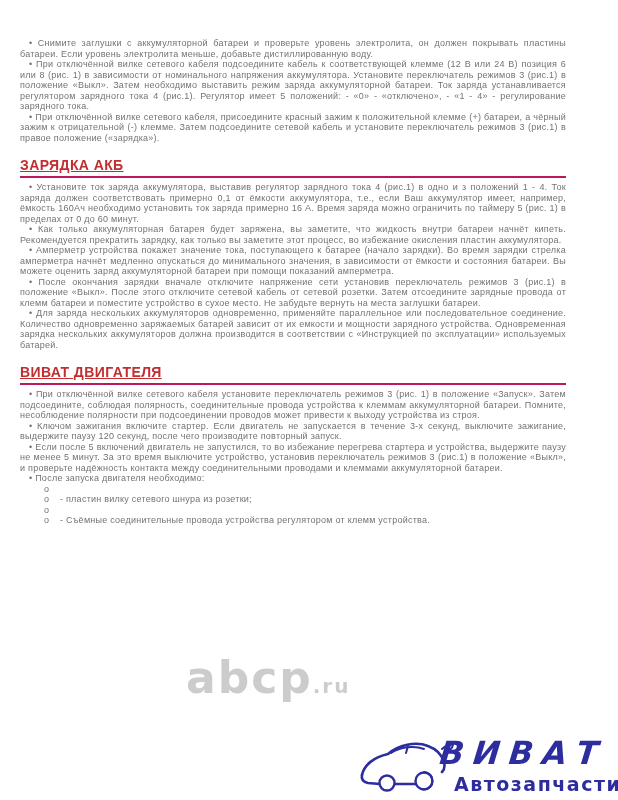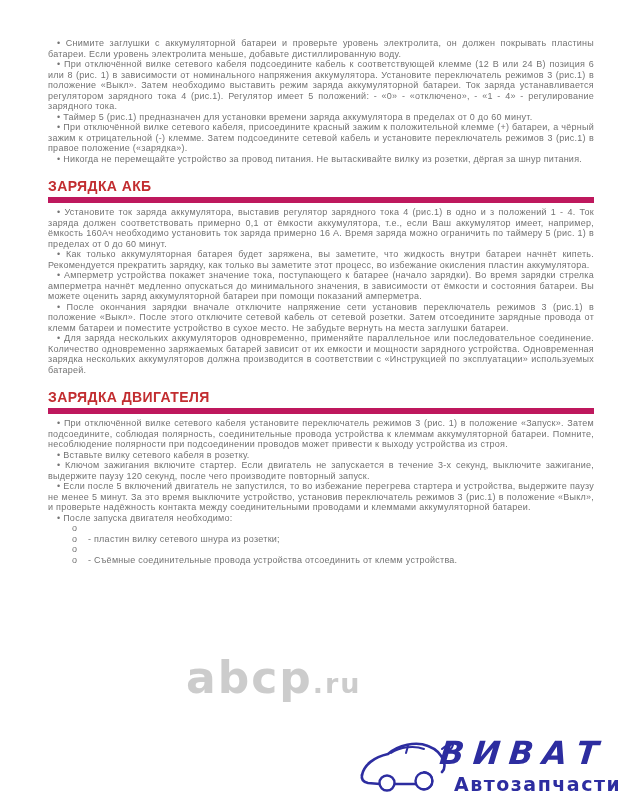--- a/index.html
+++ b/index.html
@@ -7,42 +7,43 @@
   .page {
     position: relative;
     width: 618px;
     height: 800px;
     background: #ffffff;
     overflow: hidden;
     font-family: "Liberation Sans", sans-serif;
   }
   .content {
     position: absolute;
-    left: 48px;
+    left: 20px;
     top: 38px;
     width: 546px;
     color: #737373;
     font-size: 9px;
     line-height: 10.5px;
     letter-spacing: 0.25px;
   }
   .para {
     text-align: justify;
     text-indent: 9px;
   }
   .section-title {
     color: #c22d30;
     font-size: 14px;
     line-height: 15px;
     font-weight: bold;
     letter-spacing: 0.4px;
     margin-top: 15px;
     margin-bottom: 4px;
     padding-bottom: 3px;
-    border-bottom: 6px solid #be185d;
+    border-bottom: 2px solid #be185d;
+    text-decoration: underline;
   }
   .lead-italic {
     font-style: italic;
     text-align: justify;
     text-indent: 0;
     margin-bottom: 6px;
   }
   .sub-list { margin-left: 24px; }
   .sub-item { display: flex; }
   .sub-marker { width: 16px; flex: 0 0 16px; }
@@ -52,21 +53,21 @@
     top: 656px;
     font-family: "DejaVu Sans", sans-serif;
     font-weight: bold;
     color: #8f8f8f;
     opacity: 0.45;
     font-size: 44px;
     line-height: 44px;
     letter-spacing: 2px;
     pointer-events: none;
   }
-  .watermark .wm-suffix { font-size: 27px; font-weight: bold; }
+  .watermark .wm-suffix { font-size: 20px; font-weight: bold; }
   .logo {
     position: absolute;
     left: 358px;
     top: 735px;
     width: 256px;
     height: 62px;
     color: #2d2da0;
   }
   .logo svg { position: absolute; left: 0; top: 2px; }
   .logo-brand {
@@ -96,52 +97,49 @@
   }
 </style>
 </head>
 <body>
 
 <div class="page">
   <div class="content">
 
     <p class="para">• Снимите заглушки с аккумуляторной батареи и проверьте уровень электролита, он должен покрывать пластины батареи. Если уровень электролита меньше, добавьте дистиллированную воду.</p>
     <p class="para">• При отключённой вилке сетевого кабеля подсоедините кабель к соответствующей клемме (12 В или 24 В) позиция 6 или 8 (рис. 1) в зависимости от номинального напряжения аккумулятора. Установите переключатель режимов 3 (рис.1) в положение «Выкл». Затем необходимо выставить режим заряда аккумуляторной батареи. Ток заряда устанавливается регулятором зарядного тока 4 (рис.1). Регулятор имеет 5 положений: - «0» - «отключено», - «1 - 4» - регулирование зарядного тока.</p>
-    <p class="para">• Таймер 5 (рис.1) предназначен для установки времени заряда аккумулятора в пределах от 0 до 60 минут.</p>
     <p class="para">• При отключённой вилке сетевого кабеля, присоедините красный зажим к положительной клемме (+) батареи, а чёрный зажим к отрицательной (-) клемме. Затем подсоедините сетевой кабель и установите переключатель режимов 3 (рис.1) в правое положение («зарядка»).</p>
-    <p class="para">• Никогда не перемещайте устройство за провод питания. Не вытаскивайте вилку из розетки, дёргая за шнур питания.</p>
 
     <h2 class="section-title">ЗАРЯДКА АКБ</h2>
     <p class="para">• Установите ток заряда аккумулятора, выставив регулятор зарядного тока 4 (рис.1) в одно и з положений 1 - 4. Ток заряда должен соответствовать примерно 0,1 от ёмкости аккумулятора, т.е., если Ваш аккумулятор имеет, например, ёмкость 160Ач необходимо установить ток заряда примерно 16 А. Время заряда можно ограничить по таймеру 5 (рис. 1) в пределах от 0 до 60 минут.</p>
     <p class="para">• Как только аккумуляторная батарея будет заряжена, вы заметите, что жидкость внутри батареи начнёт кипеть. Рекомендуется прекратить зарядку, как только вы заметите этот процесс, во избежание окисления пластин аккумулятора.</p>
     <p class="para">• Амперметр устройства покажет значение тока, поступающего к батарее (начало зарядки). Во время зарядки стрелка амперметра начнёт медленно опускаться до минимального значения, в зависимости от ёмкости и состояния батареи. Вы можете оценить заряд аккумуляторной батареи при помощи показаний амперметра.</p>
     <p class="para">• После окончания зарядки вначале отключите напряжение сети установив переключатель режимов 3 (рис.1) в положение «Выкл». После этого отключите сетевой кабель от сетевой розетки. Затем отсоедините зарядные провода от клемм батареи и поместите устройство в сухое место. Не забудьте вернуть на места заглушки батареи.</p>
     <p class="para">• Для заряда нескольких аккумуляторов одновременно, применяйте параллельное или последовательное соединение. Количество одновременно заряжаемых батарей зависит от их емкости и мощности зарядного устройства. Одновременная зарядка нескольких аккумуляторов должна производится в соответствии с «Инструкцией по эксплуатации» используемых батарей.</p>
 
-    <h2 class="section-title">ЗАРЯДКА ДВИГАТЕЛЯ</h2>
+    <h2 class="section-title">ВИВАТ ДВИГАТЕЛЯ</h2>
     <p class="para">• При отключённой вилке сетевого кабеля установите переключатель режимов 3 (рис. 1) в положение «Запуск». Затем подсоедините, соблюдая полярность, соединительные провода устройства к клеммам аккумуляторной батареи. Помните, несоблюдение полярности при подсоединении проводов может привести к выходу устройства из строя.</p>
-    <p class="para">• Вставьте вилку сетевого кабеля в розетку.</p>
     <p class="para">• Ключом зажигания включите стартер. Если двигатель не запускается в течение 3-х секунд, выключите зажигание, выдержите паузу 120 секунд, после чего производите повторный запуск.</p>
     <p class="para">• Если после 5 включений двигатель не запустился, то во избежание перегрева стартера и устройства, выдержите паузу не менее 5 минут. За это время выключите устройство, установив переключатель режимов 3 (рис.1) в положение «Выкл», и проверьте надёжность контакта между соединительными проводами и клеммами аккумуляторной батареи.</p>
     <p class="para">• После запуска двигателя необходимо:</p>
 
     <div class="sub-list">
       <div class="sub-item">
         <span class="sub-marker">o</span>
       </div>
       <div class="sub-item">
         <span class="sub-marker">o</span>
         <span>- пластин вилку сетевого шнура из розетки;</span>
       </div>
       <div class="sub-item">
         <span class="sub-marker">o</span>
       </div>
       <div class="sub-item">
         <span class="sub-marker">o</span>
-        <span>- Съёмные соединительные провода устройства отсоединить от клемм устройства.</span>
+        <span>- Съёмные соединительные провода устройства регулятором от клемм устройства.</span>
       </div>
     </div>
   </div>
 
   <div class="watermark"><span>abcp</span><span class="wm-suffix">.ru</span></div>
 
   <div class="logo">
     <svg width="96" height="58" viewBox="0 0 96 58" fill="none">
       <path d="M4 38 C6 28 16 20 30 17 C40 8 58 4 70 9 C78 12 84 18 86 25 C87 29 86 33 84 35" stroke="#2d2da0" stroke-width="2.6" fill="none" stroke-linecap="round"></path>
       <path d="M4 38 C3 42 5 45 10 46 L22 47" stroke="#2d2da0" stroke-width="2.6" fill="none" stroke-linecap="round"></path>

